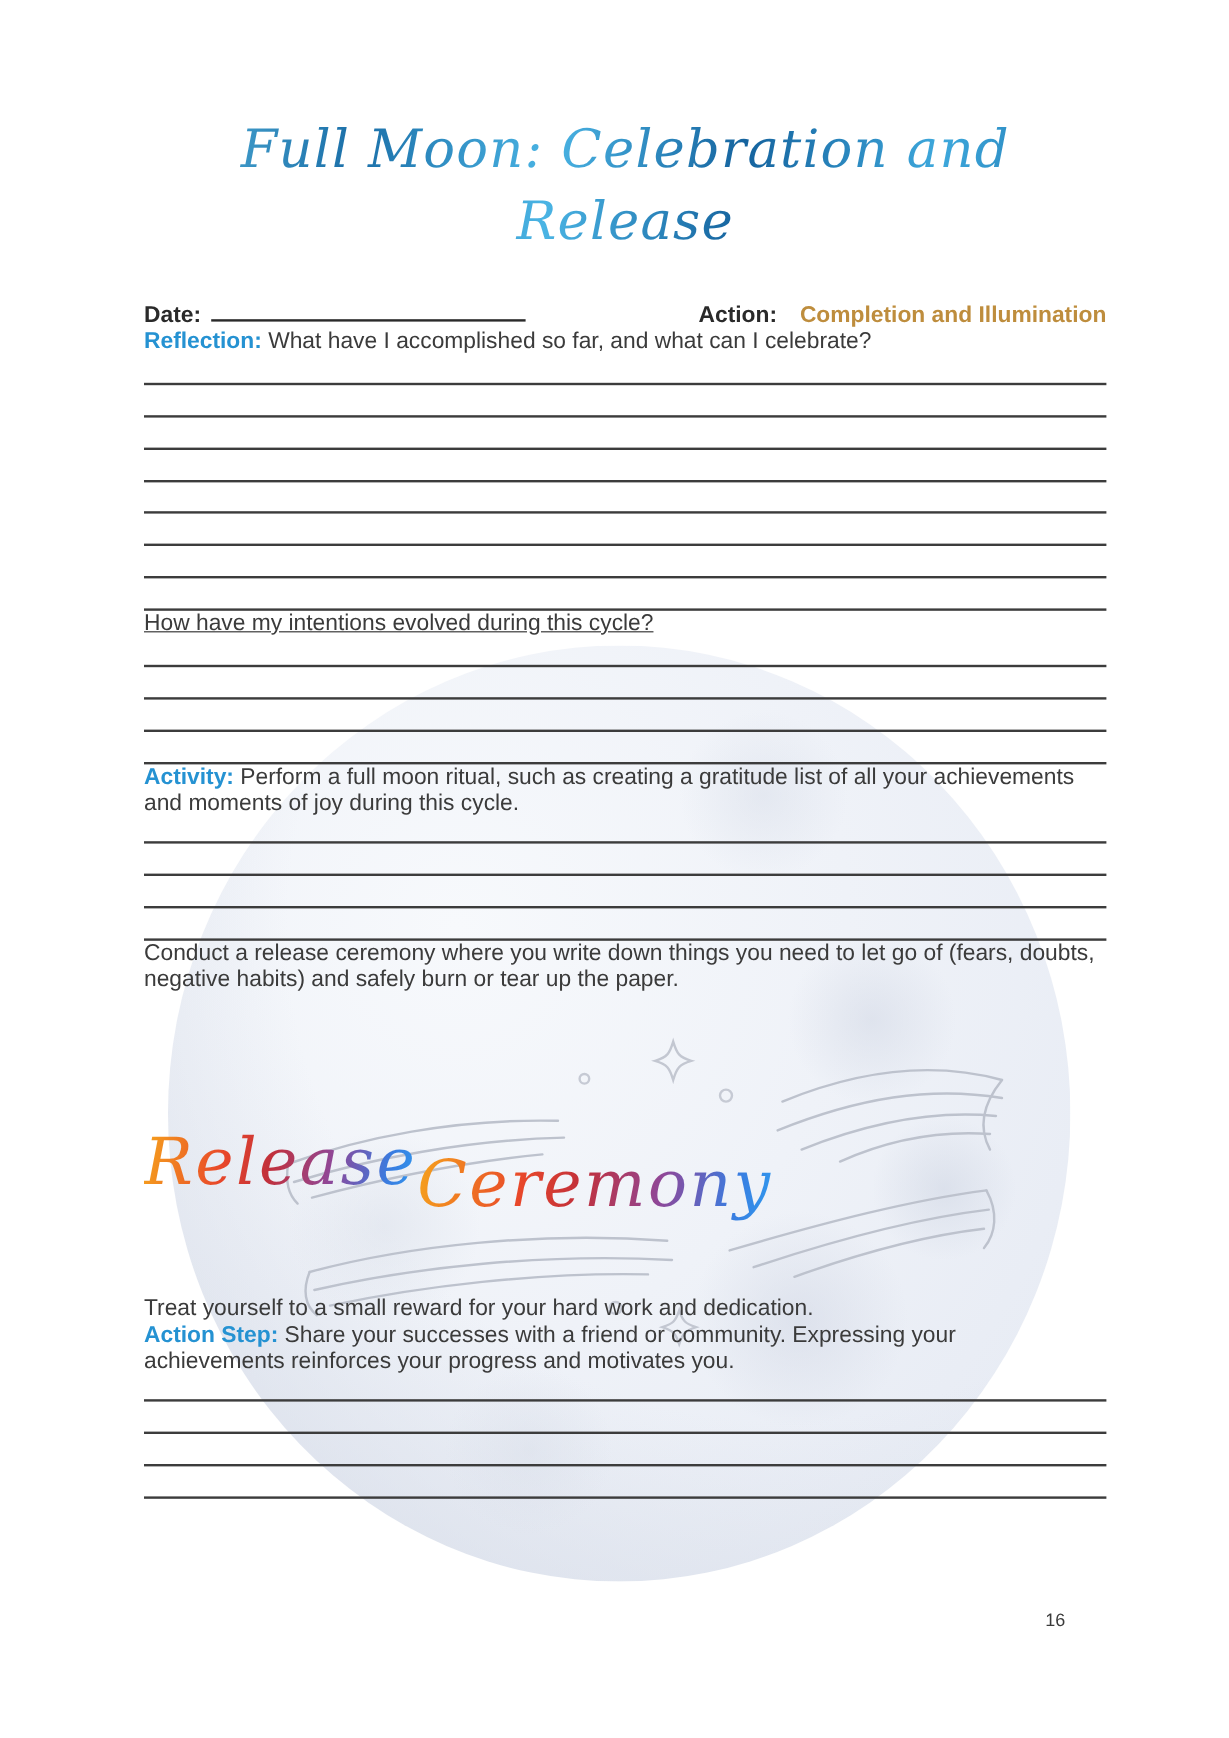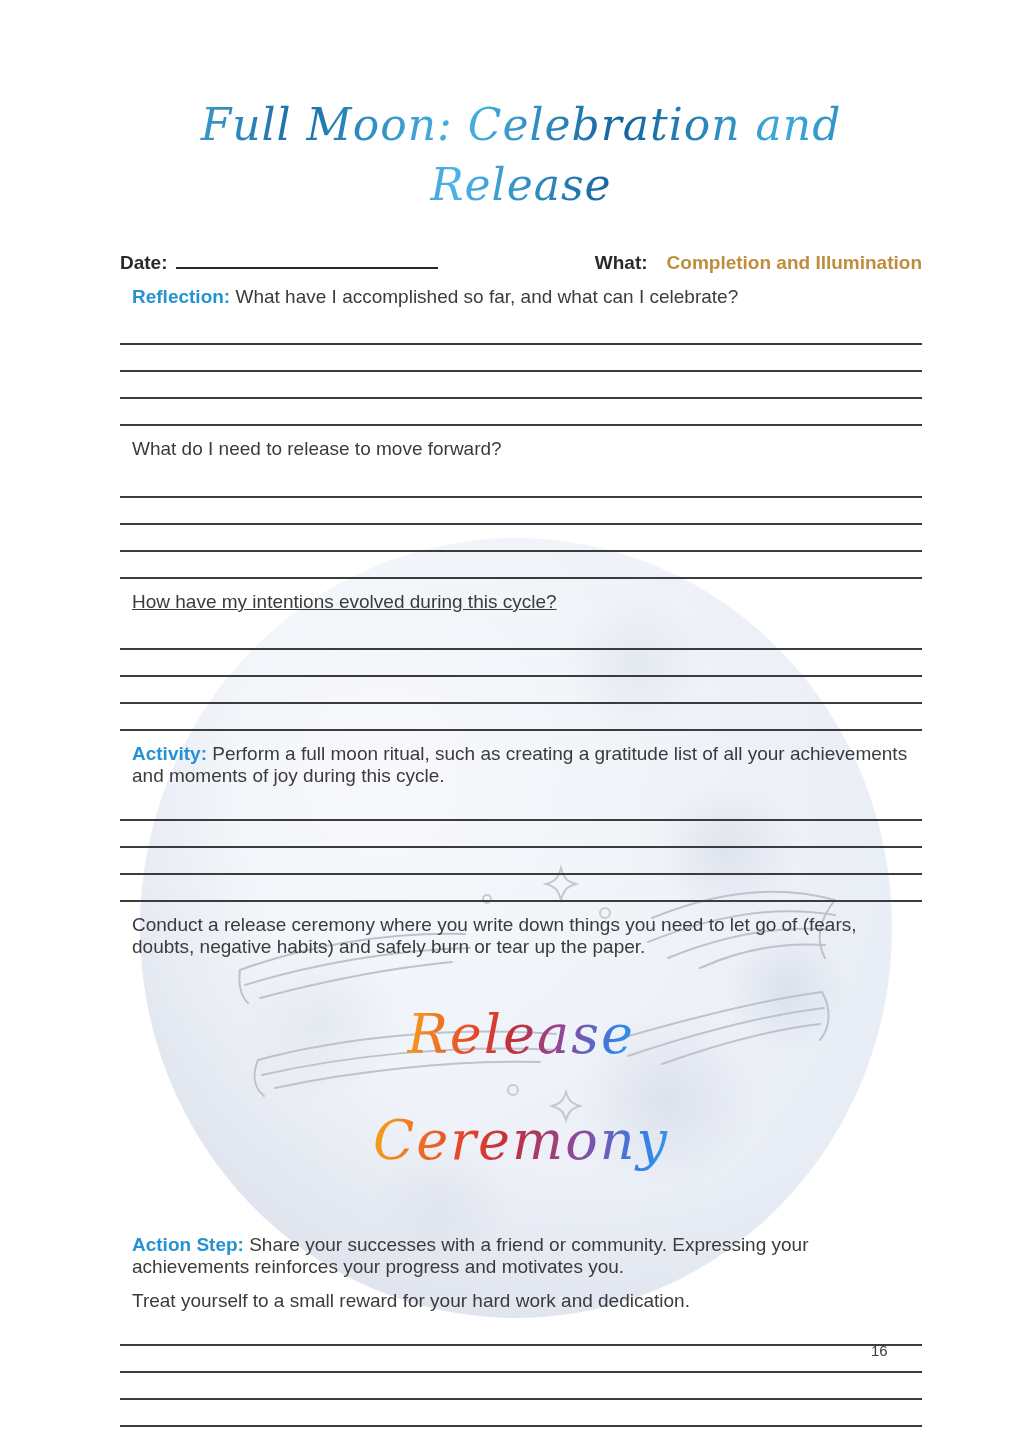--- a/index.html
+++ b/index.html
@@ -43,34 +43,34 @@
     line-height:60px;
     letter-spacing:1px;
     background:linear-gradient(95deg,#58b8e0 0%,#1b6fa8 22%,#4ab4e4 42%,#15639e 62%,#3ea8dc 82%,#1b6fa8 100%);
     -webkit-background-clip:text;background-clip:text;
     color:transparent;-webkit-text-fill-color:transparent;
   }
   #date-row{margin-top:33px;display:flex;justify-content:space-between;align-items:flex-end;height:26px;gap:32px;}
   .bold-dark{font-weight:bold;color:#2a2a2a;font-size:19px;}
   #date-blank{display:inline-block;width:262px;border-bottom:2px solid #2a2a2a;height:20px;margin-left:8px;vertical-align:baseline;}
   #theme-value{color:#be8d3d;font-weight:bold;font-size:19px;margin-left:19px;}
-  p.body-text{margin:12px;font-size:19px;line-height:22px;color:#3b3b3b;}
+  p.body-text{margin:0;font-size:19px;line-height:22px;color:#3b3b3b;}
   .label{color:#2592d2;font-weight:bold;}
   .q1{margin-top:24px;}
   .lines{list-style:none;margin:0;padding:0;}
   .lines div{height:25px;border-bottom:2px solid #3c3c3c;}
   .lines.l1{margin-top:-2px;}
   .q2{margin-top:20px;}
   .lines.l2{margin-top:-1px;}
   .q3{margin-top:22px;text-decoration:underline;}
   .lines.l3{margin-top:-2px;}
   .activity{margin-top:22px;max-width:800px;}
   .lines.l4{margin-top:-5px;}
   .conduct{margin-top:22px;max-width:815px;}
-  #decor-block{position:relative;height:252px;display:flex;flex-direction:column;align-items:center;padding-top:30px;box-sizing:border-box;}
+  #decor-block{position:relative;height:252px;display:flex;flex-direction:row;align-items:center;padding-top:30px;box-sizing:border-box;}
   .script-word{
     font-family:"DejaVu Serif",serif;
     font-style:italic;font-weight:normal;
     font-size:54px;line-height:70px;
     letter-spacing:2px;
     background:linear-gradient(100deg,#f6a51c 0%,#e8472a 30%,#c2303a 46%,#8f4798 68%,#3a7ce0 88%,#2f9bef 100%);
     -webkit-background-clip:text;background-clip:text;
     color:transparent;-webkit-text-fill-color:transparent;
   }
   .script-word + .script-word{margin-top:36px;}
@@ -126,36 +126,35 @@
 
   <div id="content">
 
     <h1 id="page-title">Full Moon: Celebration and Release</h1>
 
     <div id="date-row">
       <div>
         <span class="bold-dark">Date:</span><span id="date-blank"></span>
       </div>
       <div>
-        <span class="bold-dark">What:</span><span id="theme-value">Completion and Illumination</span>
+        <span class="bold-dark">Action:</span><span id="theme-value">Completion and Illumination</span>
       </div>
     </div>
 
     <p class="body-text q1">
       <span class="label">Reflection:</span>
       <span>What have I accomplished so far, and what can I celebrate?</span>
     </p>
     <div class="lines l1">
       <div></div>
       <div></div>
       <div></div>
       <div></div>
     </div>
 
-    <p class="body-text q2">What do I need to release to move forward?</p>
     <div class="lines l2">
       <div></div>
       <div></div>
       <div></div>
       <div></div>
     </div>
 
     <p class="body-text q3">How have my intentions evolved during this cycle?</p>
     <div class="lines l3">
       <div></div>
@@ -175,26 +174,26 @@
       <div></div>
     </div>
 
     <p class="body-text conduct">Conduct a release ceremony where you write down things you need to let go of (fears, doubts, negative habits) and safely burn or tear up the paper.</p>
 
     <div id="decor-block">
       <div class="script-word">Release</div>
       <div class="script-word">Ceremony</div>
     </div>
 
+    <p class="body-text treat">Treat yourself to a small reward for your hard work and dedication.</p>
+
     <p class="body-text action">
       <span class="label">Action Step:</span>
       <span>Share your successes with a friend or community. Expressing your achievements reinforces your progress and motivates you.</span>
     </p>
-
-    <p class="body-text treat">Treat yourself to a small reward for your hard work and dedication.</p>
     <div class="lines l5">
       <div></div>
       <div></div>
       <div></div>
       <div></div>
     </div>
 
   </div>
 
   <div id="page-number">16</div>

